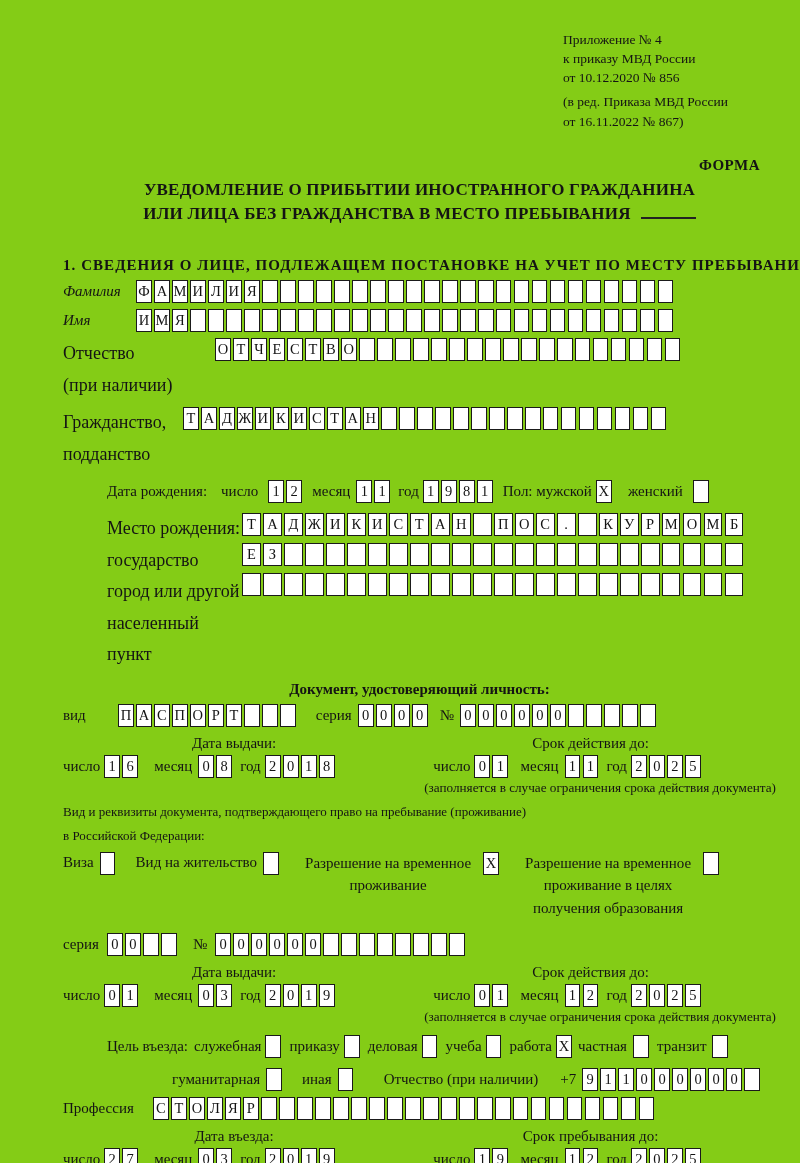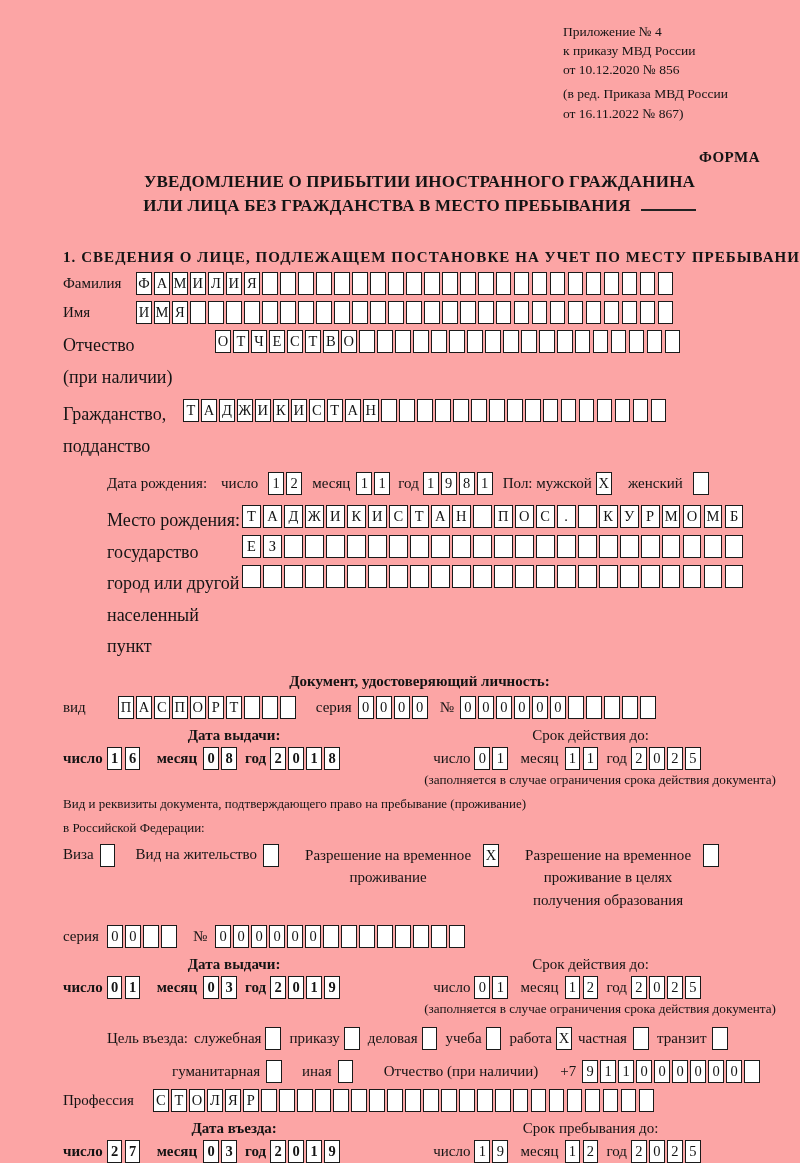--- a/index.html
+++ b/index.html
@@ -1,20 +1,20 @@
 <!DOCTYPE html>
 <html><head>
 <meta charset="utf-8">
 <style>
   * { box-sizing: border-box; }
   html, body { margin: 0; padding: 0; background: #ffffff; }
   .page {
-    width: 800px; height: 1163px; background: #fca5a5; color: #141414;
+    width: 800px; height: 1163px; background: #84cc16; color: #141414;
     font-family: "Liberation Serif", "DejaVu Serif", serif;
-    padding: 22px 24px 20px 63px; position: relative; overflow: hidden;
+    padding: 30px 24px 20px 63px; position: relative; overflow: hidden;
   }
   .hdr { margin-left: 500px; font-size: 13.5px; line-height: 1.42; }
   .hdr .gap-top { margin-top: 5px; }
   .forma { font-weight: bold; font-size: 15px; text-align: right; margin: 26px 16px 0 0; letter-spacing: .5px; }
   .title { text-align: center; font-weight: bold; font-size: 17px; margin-top: 4px; line-height: 1.45; letter-spacing: .2px; }
   .blank-underline { display: inline-block; width: 55px; border-bottom: 2px solid #222; height: 14px; margin-left: 10px; }
   .sec-heading { font-weight: bold; font-size: 15px; letter-spacing: 1.05px; margin-top: 30px; white-space: nowrap; }
 
   .row { display: flex; align-items: center; margin-top: 6px; }
   .row.top { align-items: flex-start; }
@@ -24,32 +24,32 @@
   .box {
     flex: none; width: 15.8px; height: 23px; border: 1.5px solid #1a1a1a;
     margin-right: 2.2px; display: inline-flex; align-items: center; justify-content: center;
     font-size: 14.5px; background: #fff;
   }
   .wide .box { width: 18.8px; }
   .stack { display: flex; flex-direction: column; }
   .stack .boxes { margin-top: 7px; }
   .stack .boxes:first-child { margin-top: 0; }
 
-  .w73 { width: 73px; } .w152 { width: 152px; } .w120 { width: 120px; }
+  .w73 { width: 73px; font-style: italic; } .w152 { width: 152px; } .w120 { width: 120px; }
   .w135 { width: 135px; } .w55 { width: 55px; } .w90 { width: 90px; } .w112 { width: 112px; }
 
   .ml4 { margin-left: 4px; } .ml6 { margin-left: 6px; } .ml8 { margin-left: 8px; }
   .ml10 { margin-left: 10px; } .ml14 { margin-left: 14px; } .ml18 { margin-left: 18px; }
   .ml22 { margin-left: 22px; } .ml28 { margin-left: 28px; } .ml65 { margin-left: 65px; }
   .mt10 { margin-top: 10px; margin-left: 44px; } .mt14 { margin-top: 14px; }
 
   .center-bold { text-align: center; font-weight: bold; font-size: 15px; margin-top: 10px; }
   .daterow { display: flex; margin-top: 8px; }
   .datecol { display: flex; flex-direction: column; }
-  .datecol.left { width: 48%; font-weight: bold; }
+  .datecol.left { width: 48%; }
   .datecol.right { width: 52%; }
   .dhead { text-align: center; font-size: 15px; }
   .dline { display: flex; align-items: center; margin-top: 3px; }
   .note { font-size: 13.2px; margin-top: 2px; }
   .note.right { text-align: right; }
   .plain { font-size: 13px; margin-top: 8px; }
   .optrow { margin-top: 8px; }
   .opt { display: flex; align-items: flex-start; }
   .opt .t { margin-right: 6px; margin-top: 2px; }
   .wraplbl { white-space: normal; display: inline-block; width: 178px; text-align: center; line-height: 1.5; font-size: 15px; margin-right: 6px; }

